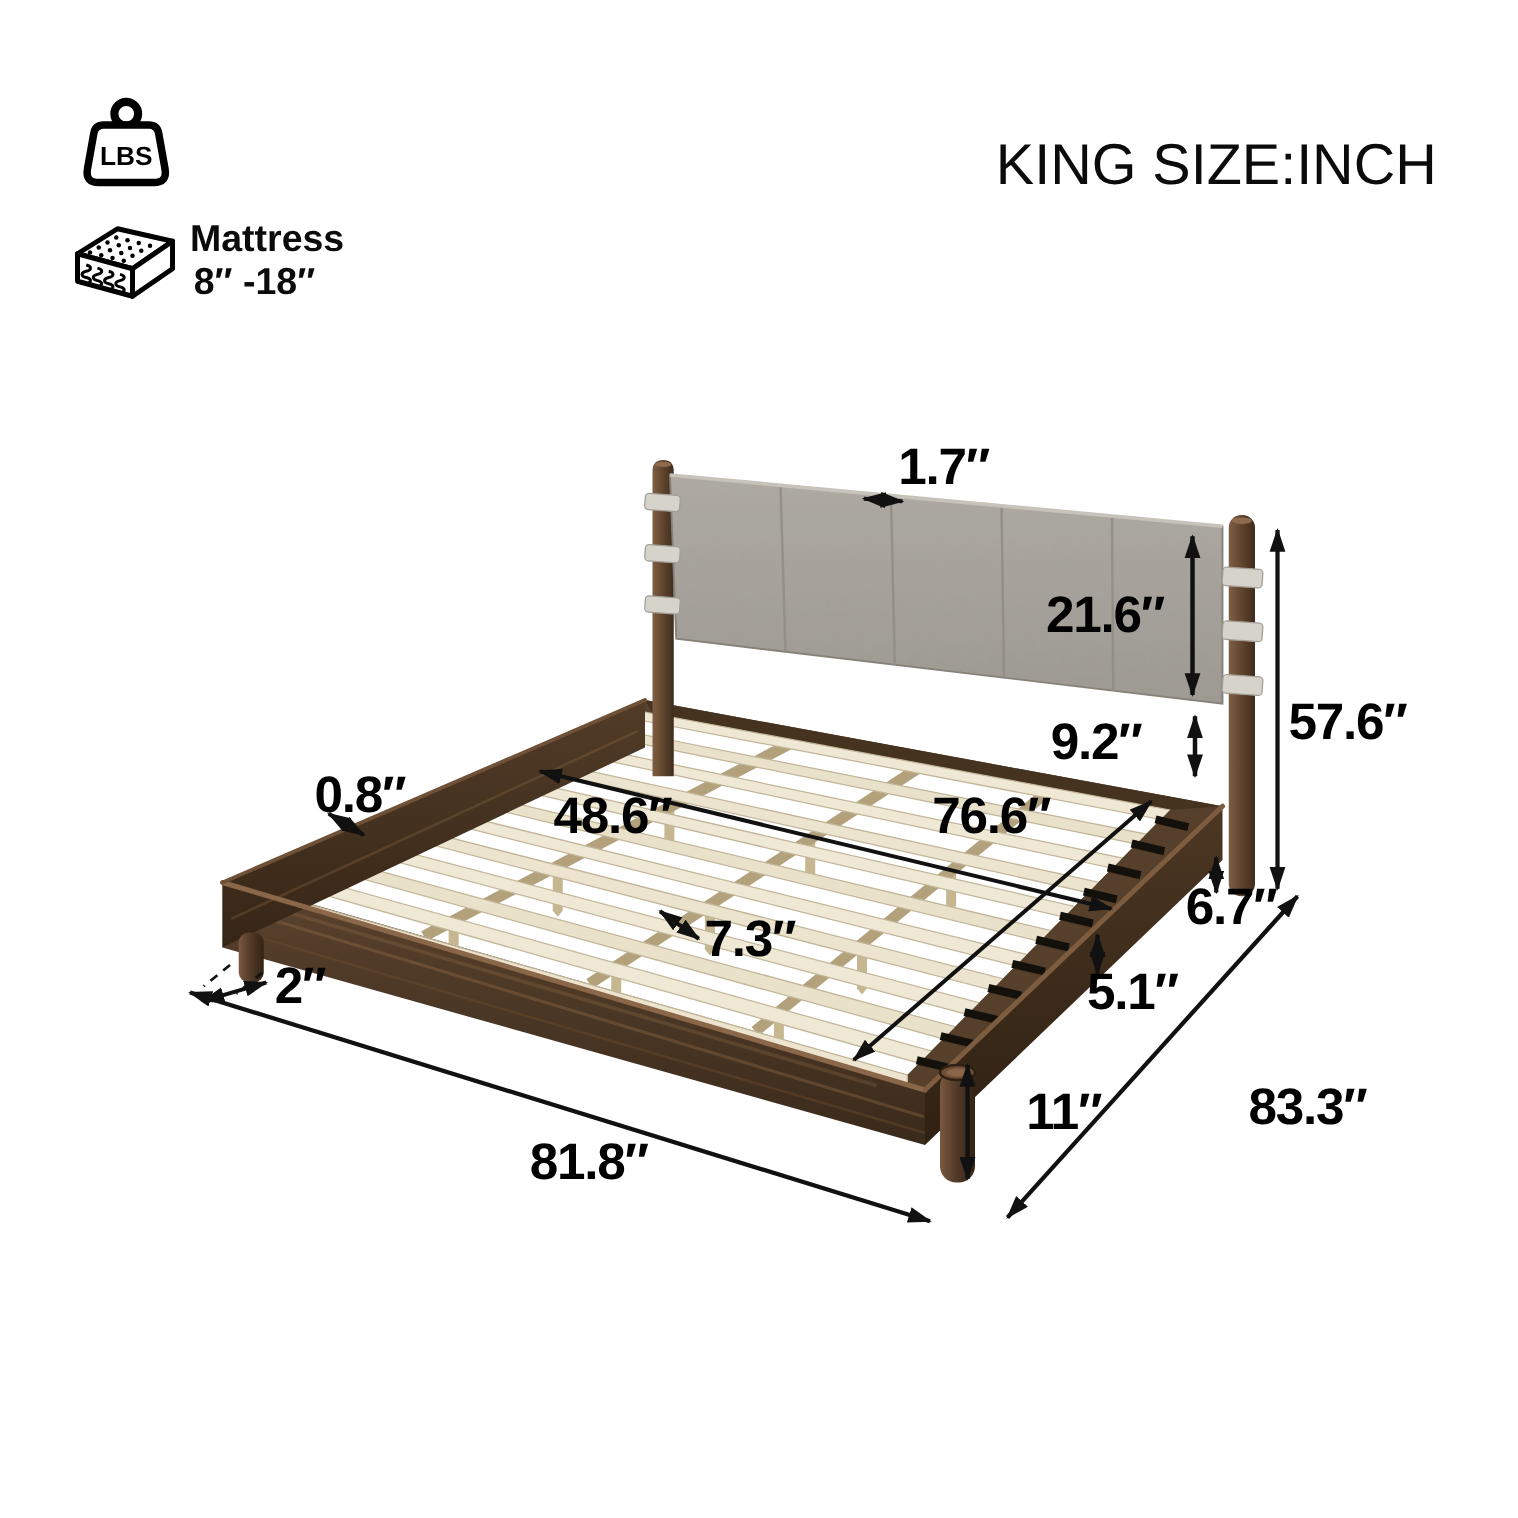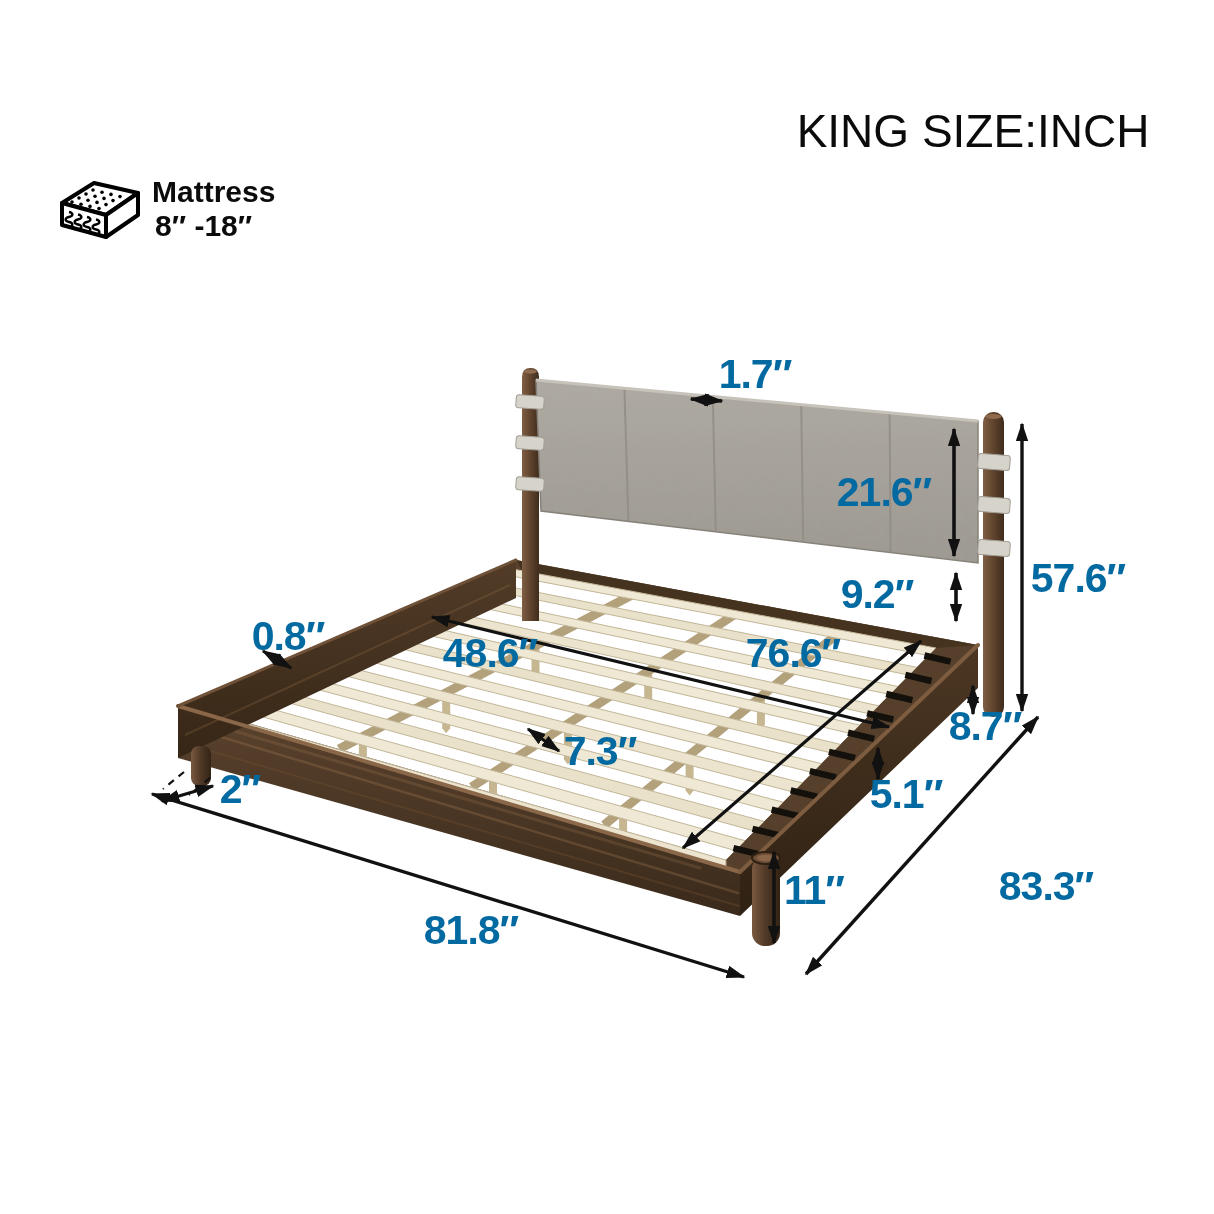--- a/index.html
+++ b/index.html
@@ -1,20 +1,20 @@
 <!DOCTYPE html>
 <html><head>
 <meta charset="utf-8">
 <style>
   html,body{margin:0;padding:0;background:#ffffff;}
   #canvas{position:relative;width:1214px;height:1214px;background:#ffffff;overflow:hidden;
           font-family:"Liberation Sans","DejaVu Sans",sans-serif;color:#0b0b0b;}
   #bed-svg{position:absolute;left:0;top:0;}
   .dim{position:absolute;transform:translate(-50%,-50%);font-size:41px;font-weight:700;
-       letter-spacing:-1px;white-space:nowrap;color:#0369a1;}
+       letter-spacing:-1px;white-space:nowrap;color:#000000;}
   .title{position:absolute;left:973px;top:131px;transform:translate(-50%,-50%);
          font-size:46px;font-weight:400;letter-spacing:0px;white-space:nowrap;}
   .hdr-line{position:absolute;font-weight:700;font-size:30px;white-space:nowrap;line-height:1;}
   .icon-box{position:absolute;}
 </style>
 </head>
 <body>
 
 <div id="canvas">
 
@@ -224,20 +224,27 @@
     <g>
           <line x1="806" y1="974" x2="1038" y2="717" stroke-width="3.4" marker-start="url(#ah)" marker-end="url(#ah)"></line>
         </g>
     <g stroke-width="2.2" stroke-dasharray="7,6">
       <line x1="184" y1="772" x2="163" y2="789"></line>
       <line x1="210" y1="778" x2="189" y2="795"></line>
     </g>
   </g>
 </svg>
 
+  <div class="icon-box" style="left:60px;top:74px;width:82px;height:86px">
+    <svg width="82" height="86" viewBox="0 0 82 86">
+      <circle cx="41" cy="17" r="9.5" fill="none" stroke="#000" stroke-width="6.5"></circle>
+      <path d="M 23,26 L 59,26 Q 66,26 67,33 L 72,61 Q 74,72 63,72 L 19,72 Q 8,72 10,61 L 15,33 Q 16,26 23,26 Z" fill="#fff" stroke="#000" stroke-width="6" stroke-linejoin="round"></path>
+      <text x="41" y="58" text-anchor="middle" font-size="21" font-weight="700" font-family="Liberation Sans, DejaVu Sans, sans-serif">LBS</text>
+    </svg>
+  </div>
 
   <div class="icon-box" style="left:56px;top:176px;width:86px;height:68px">
     <svg width="86" height="68" viewBox="0 0 86 68">
       <polygon points="6,27 38,7 82,17 50,39" fill="#fff" stroke="#000" stroke-width="4" stroke-linejoin="round"></polygon>
       <polygon points="6,27 50,39 50,61 6,49" fill="#fff" stroke="#000" stroke-width="4" stroke-linejoin="round"></polygon>
       <polygon points="50,39 82,17 82,39 50,61" fill="#fff" stroke="#000" stroke-width="4" stroke-linejoin="round"></polygon>
       <g fill="#000">
         <circle cx="16" cy="26" r="1.8"></circle>
           <circle cx="23" cy="22" r="1.8"></circle>
           <circle cx="30" cy="18" r="1.8"></circle>
@@ -270,19 +277,19 @@
 
   <span class="dim" style="left:755px;top:374px">1.7″</span>
   <span class="dim" style="left:884px;top:492px">21.6″</span>
   <span class="dim" style="left:877px;top:594px">9.2″</span>
   <span class="dim" style="left:1078px;top:578px">57.6″</span>
   <span class="dim" style="left:288px;top:636px">0.8″</span>
   <span class="dim" style="left:490px;top:653px">48.6″</span>
   <span class="dim" style="left:793px;top:653px">76.6″</span>
   <span class="dim" style="left:600px;top:751px">7.3″</span>
   <span class="dim" style="left:906px;top:794px">5.1″</span>
-  <span class="dim" style="left:985px;top:726px">8.7″</span>
-  <span class="dim" style="left:814px;top:890px">11″</span>
+  <span class="dim" style="left:985px;top:726px">6.7″</span>
+  <span class="dim" style="left:851px;top:890px">11″</span>
   <span class="dim" style="left:240px;top:789px">2″</span>
   <span class="dim" style="left:471px;top:930px">81.8″</span>
   <span class="dim" style="left:1046px;top:886px">83.3″</span>
 
 </div>
 
 </body></html>

